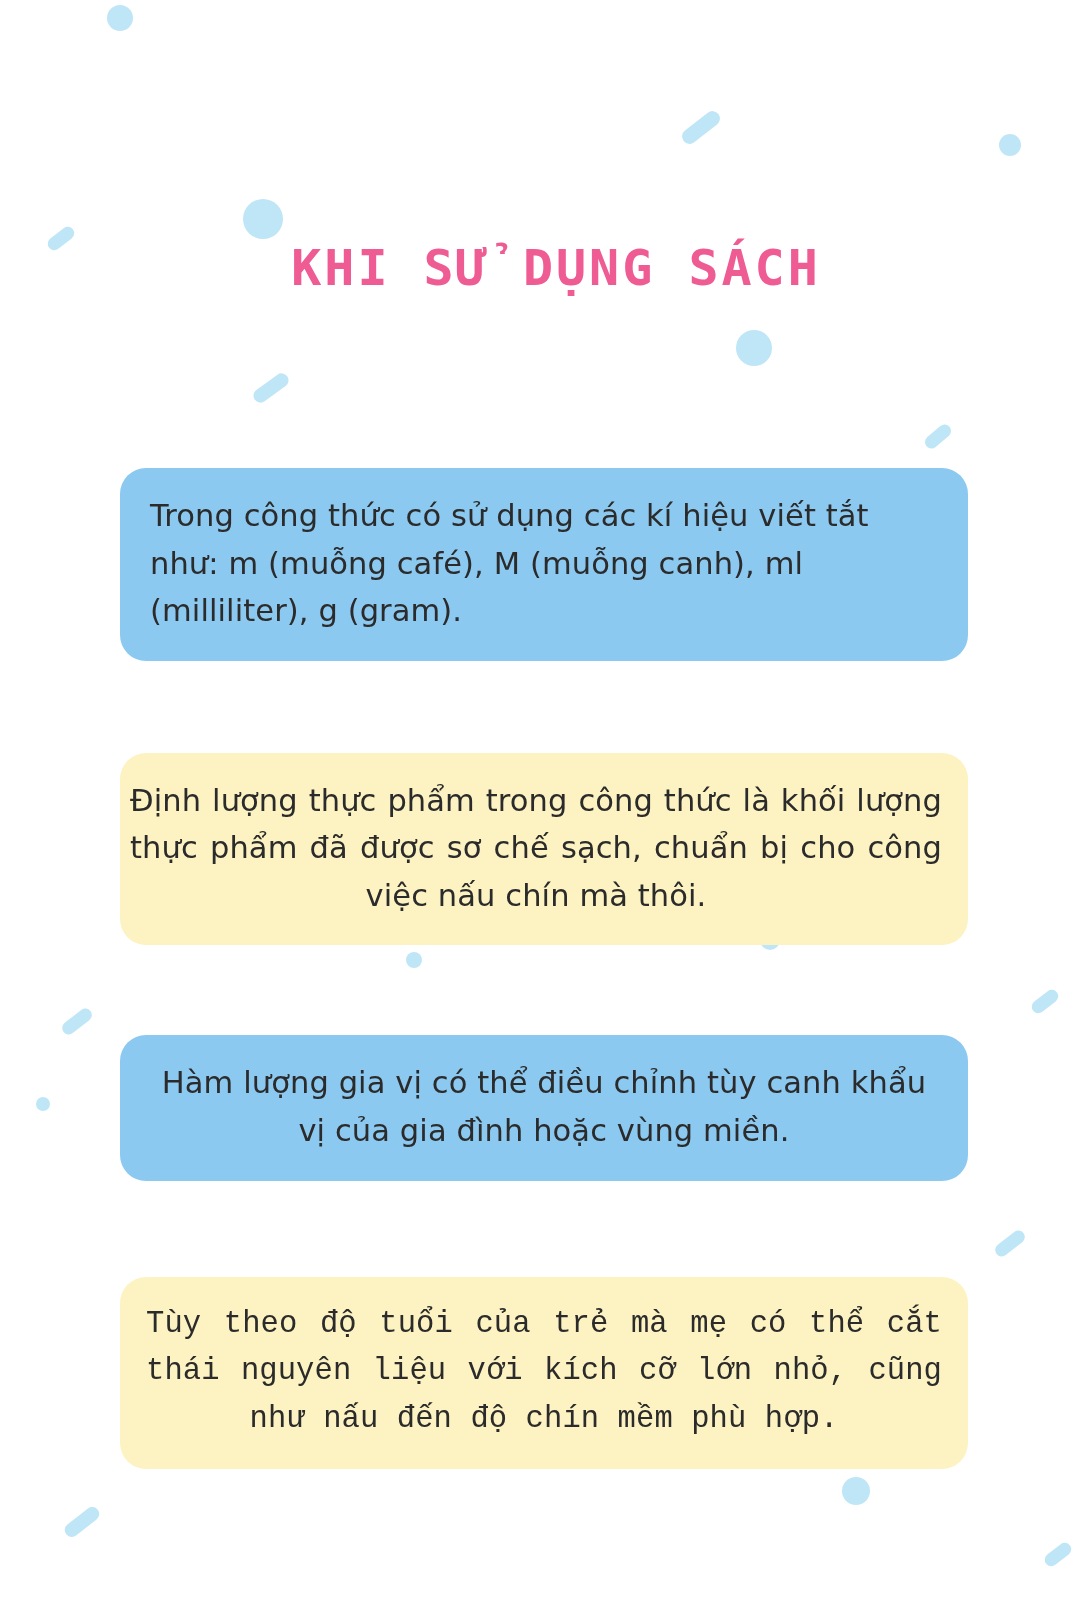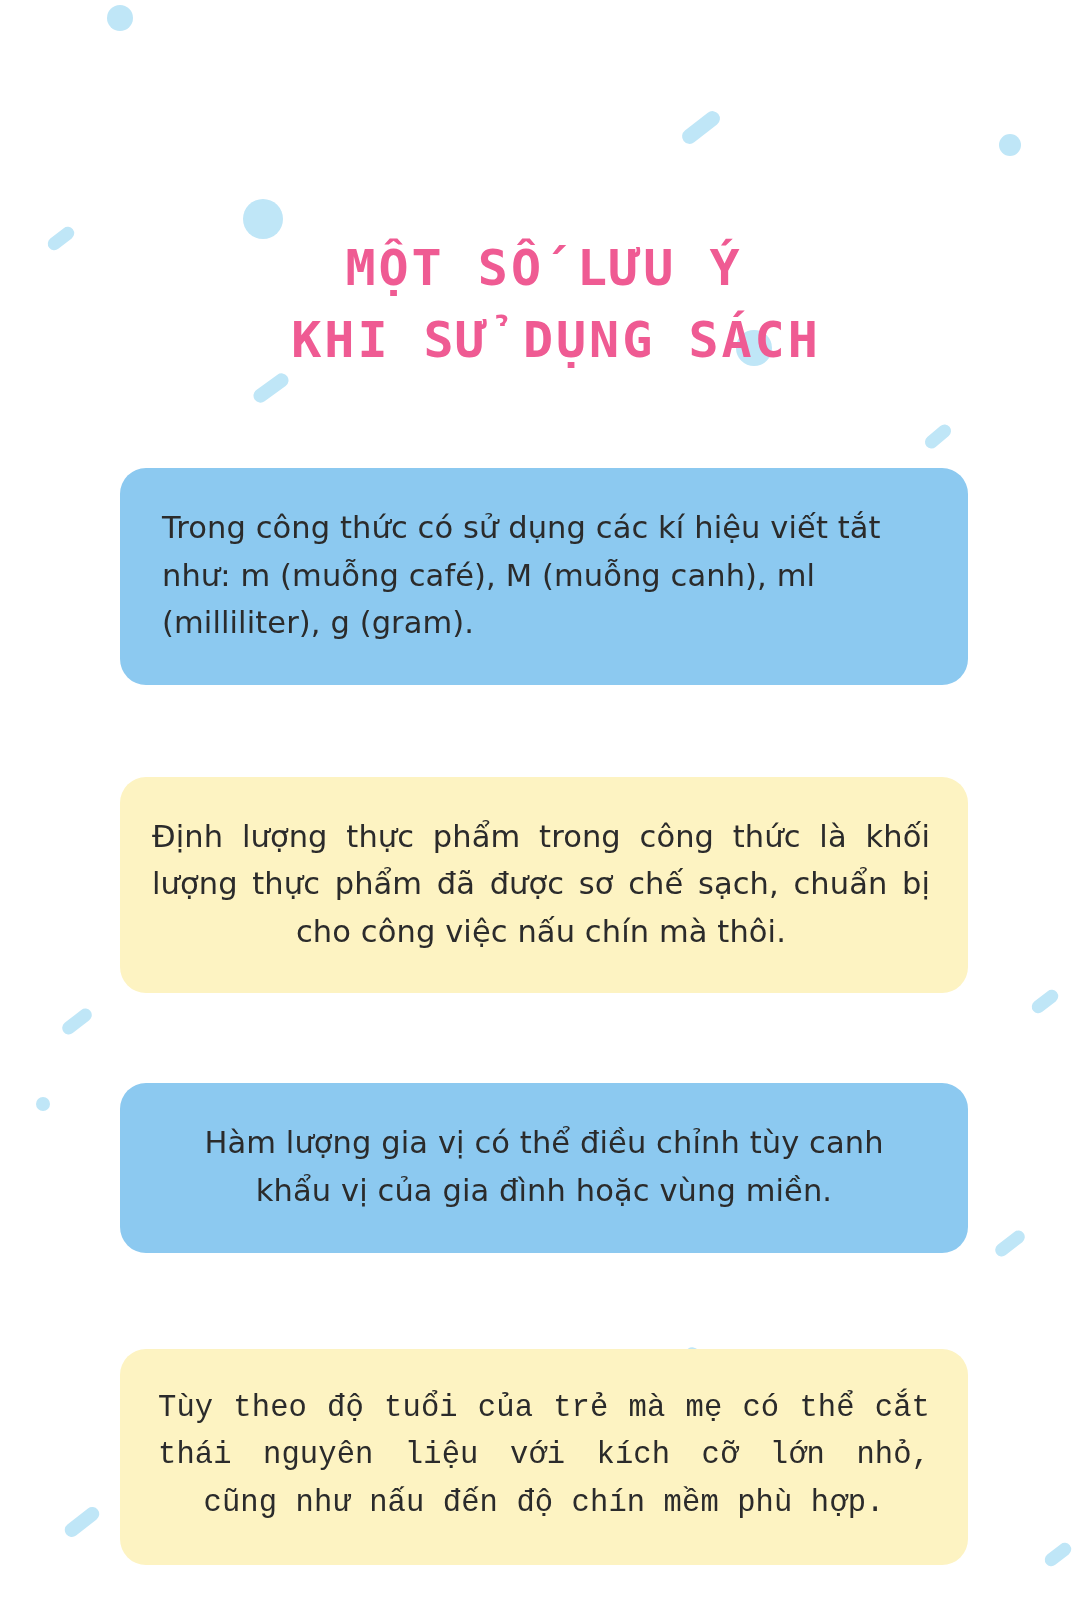--- a/index.html
+++ b/index.html
@@ -70,25 +70,25 @@
     padding: 24px 30px 26px 30px;
     font-size: 30.5px;
     line-height: 1.56;
     color: #2b2b2b;
     letter-spacing: 0.1px;
   }
   .note.blue  { background: #8cc9f0; }
   .note.cream { background: #fdf3c2; }
 
   .note-1 { text-align: left; margin-bottom: 92px; }
-  .note-2 { text-align: justify; text-align-last: center; margin-bottom: 90px; padding-left: 20px; padding-right: 26px;}
+  .note-2 { text-align: justify; text-align-last: center; margin-bottom: 90px; padding-left: 10px; padding-right: 26px;}
   .note-3 { text-align: center; margin-bottom: 96px; }
   .note-4 { text-align: justify; text-align-last: center; margin-bottom: 0; padding-left: 26px; padding-right: 26px;}
 
-  .note p { margin: 12px; }
+  .note p { margin: 0; }
 </style>
 </head>
 <body style="background: rgb(255, 255, 255);">
 
 <div id="confetti">
     <div class="dot" style="left: 107px; top: 5px; width: 26px; height: 26px; background: rgb(191, 230, 247);"></div>
     <div class="dot" style="left: 999px; top: 134px; width: 22px; height: 22px; background: rgb(191, 230, 247);"></div>
     <div class="dot" style="left: 243px; top: 199px; width: 40px; height: 40px; background: rgb(191, 230, 247);"></div>
     <div class="dot" style="left: 736px; top: 330px; width: 36px; height: 36px; background: rgb(191, 230, 247);"></div>
     <div class="dot" style="left: 256px; top: 906px; width: 20px; height: 20px; background: rgb(191, 230, 247);"></div>
@@ -106,21 +106,20 @@
     <div class="dash" style="left: 1030px; top: 995px; width: 30px; height: 13px; background: rgb(191, 230, 247); transform: rotate(-38deg);"></div>
     <div class="dash" style="left: 993px; top: 1237px; width: 34px; height: 13px; background: rgb(191, 230, 247); transform: rotate(-38deg);"></div>
     <div class="dash" style="left: 655px; top: 1357px; width: 48px; height: 15px; background: rgb(191, 230, 247); transform: rotate(-36deg);"></div>
     <div class="dash" style="left: 62px; top: 1515px; width: 40px; height: 14px; background: rgb(191, 230, 247); transform: rotate(-38deg);"></div>
     <div class="dash" style="left: 1043px; top: 1548px; width: 30px; height: 13px; background: rgb(191, 230, 247); transform: rotate(-38deg);"></div>
   </div>
 
 <div class="page">
 
   <div class="title-block" style="color: rgb(239, 91, 147);">
-    <div class="title-line" style="color: rgb(239, 91, 147);">MỘT SỐ LƯU Ý</div>
     <div class="title-line" style="color: rgb(239, 91, 147); padding-left: 24px;">KHI SỬ DỤNG SÁCH</div>
   </div>
 
   <div class="notes">
 
     <div class="note blue note-1" style="background: rgb(140, 201, 240);">
       <p>Trong công thức có sử dụng các kí hiệu viết tắt như: m (muỗng café), M (muỗng canh), ml (milliliter), g (gram).</p>
     </div>
 
     <div class="note cream note-2" style="background: rgb(253, 243, 194);">

